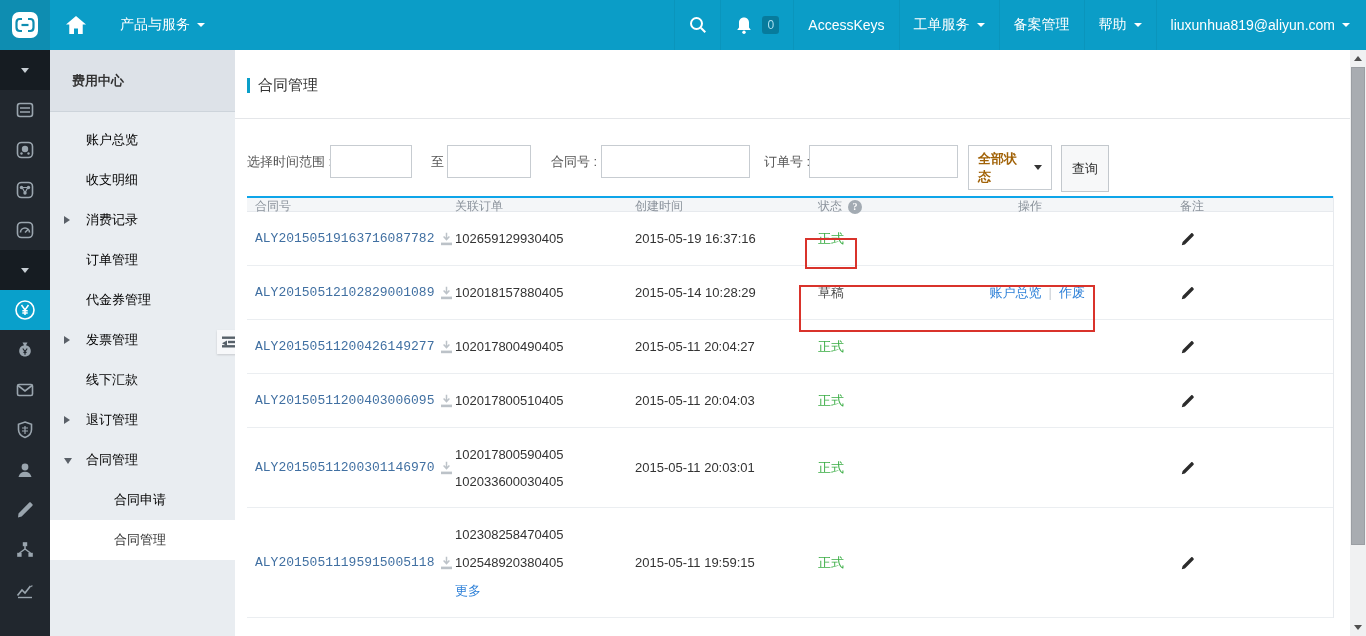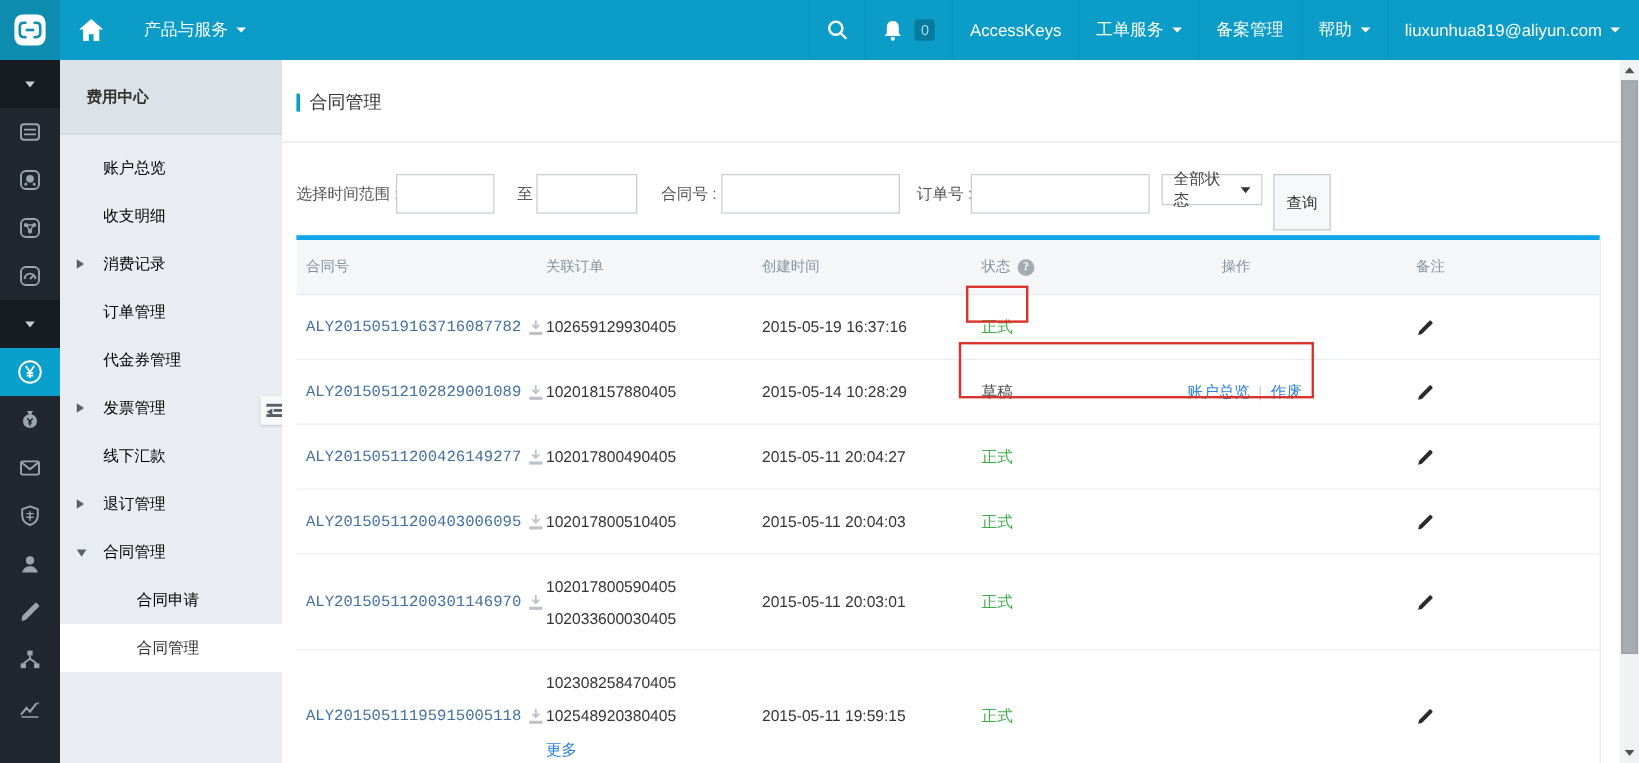--- a/index.html
+++ b/index.html
@@ -39,27 +39,27 @@
   
   .main { position:absolute; top:50px; left:235px; width:1115px; height:586px; background:#fff; }
   .page-title { position:absolute; left:12px; top:26px; font-size:15px; color:#333; display:flex; align-items:center; }
   .title-bar { display:inline-block; width:3px; height:15px; background:#0a9fc9; margin-right:8px; }
   .title-divider { position:absolute; left:0; top:68px; width:1115px; border-bottom:1px solid #e4e6e9; }
 
   .filter-row { position:absolute; left:0; top:95px; width:1115px; height:33px; font-size:13px; color:#555; }
   .filter-row > * { position:absolute; top:0; }
   .flabel { line-height:33px; white-space:nowrap; }
   .finput { height:33px; border:1px solid #c7ccd1; background:#fff; outline:none; padding:0 6px; font-size:13px; }
-  .fselect { height:26px; border:1px solid #c7ccd1; background:#fff; display:flex; align-items:center; justify-content:space-between; padding:0 9px; cursor:pointer; color:#404040; }
+  .fselect { height:45px; border:1px solid #c7ccd1; background:#fff; display:flex; align-items:center; justify-content:space-between; padding:0 9px; cursor:pointer; color:#a16207;font-weight:bold; }
   .caret-d { width:0; height:0; border-top:5px solid #333; border-left:4px solid transparent; border-right:4px solid transparent; margin-left:8px; }
   .search-btn { height:47px; border:1px solid #c3c8cd; background:#f7f8f9; color:#333; font-size:13px; cursor:pointer; }
 
   .table { position:absolute; left:12px; top:146px; width:1087px; border-right:1px solid #e7eaee; }
   .thead, .trow { display:grid; grid-template-columns:203px 180px 180px 145px 150px 229px; }
-  .thead { height:50px; background:#f4f6f8; border-top:4px solid #0ea5e9; border-bottom:1px solid #e7eaee; align-items:center; color:#8a929b; font-size:12px;font-family:Liberation Serif, serif; }
+  .thead { height:16px; background:#f4f6f8; border-top:2px solid #0ea5e9; border-bottom:1px solid #e7eaee; align-items:center; color:#8a929b; font-size:12px;font-family:Liberation Serif, serif; }
   .th1 { padding-left:8px; } .th2,.th3 { padding-left:5px; }
   .th4 { padding-left:8px; display:flex; align-items:center; }
   .th5 { text-align:center; } .th6 { padding-left:75px; }
   .help-icon { display:inline-block; width:14px; height:14px; line-height:14px; border-radius:50%; background:#a3abb3; color:#fff; font-size:10px; font-weight:bold; text-align:center; margin-left:6px; cursor:pointer; }
 
   .trow { min-height:54px; border-bottom:1px solid #ebeef1; font-size:13px; color:#333; align-items:center; }
   .trow.h2 { min-height:80px; } .trow.h3 { min-height:110px; }
   .td { display:flex; align-items:center; }
   .c1 { padding-left:8px; } .c2 { padding-left:5px; flex-direction:column; align-items:flex-start; justify-content:center; }
   .c2 .order-line { line-height:27px; }

